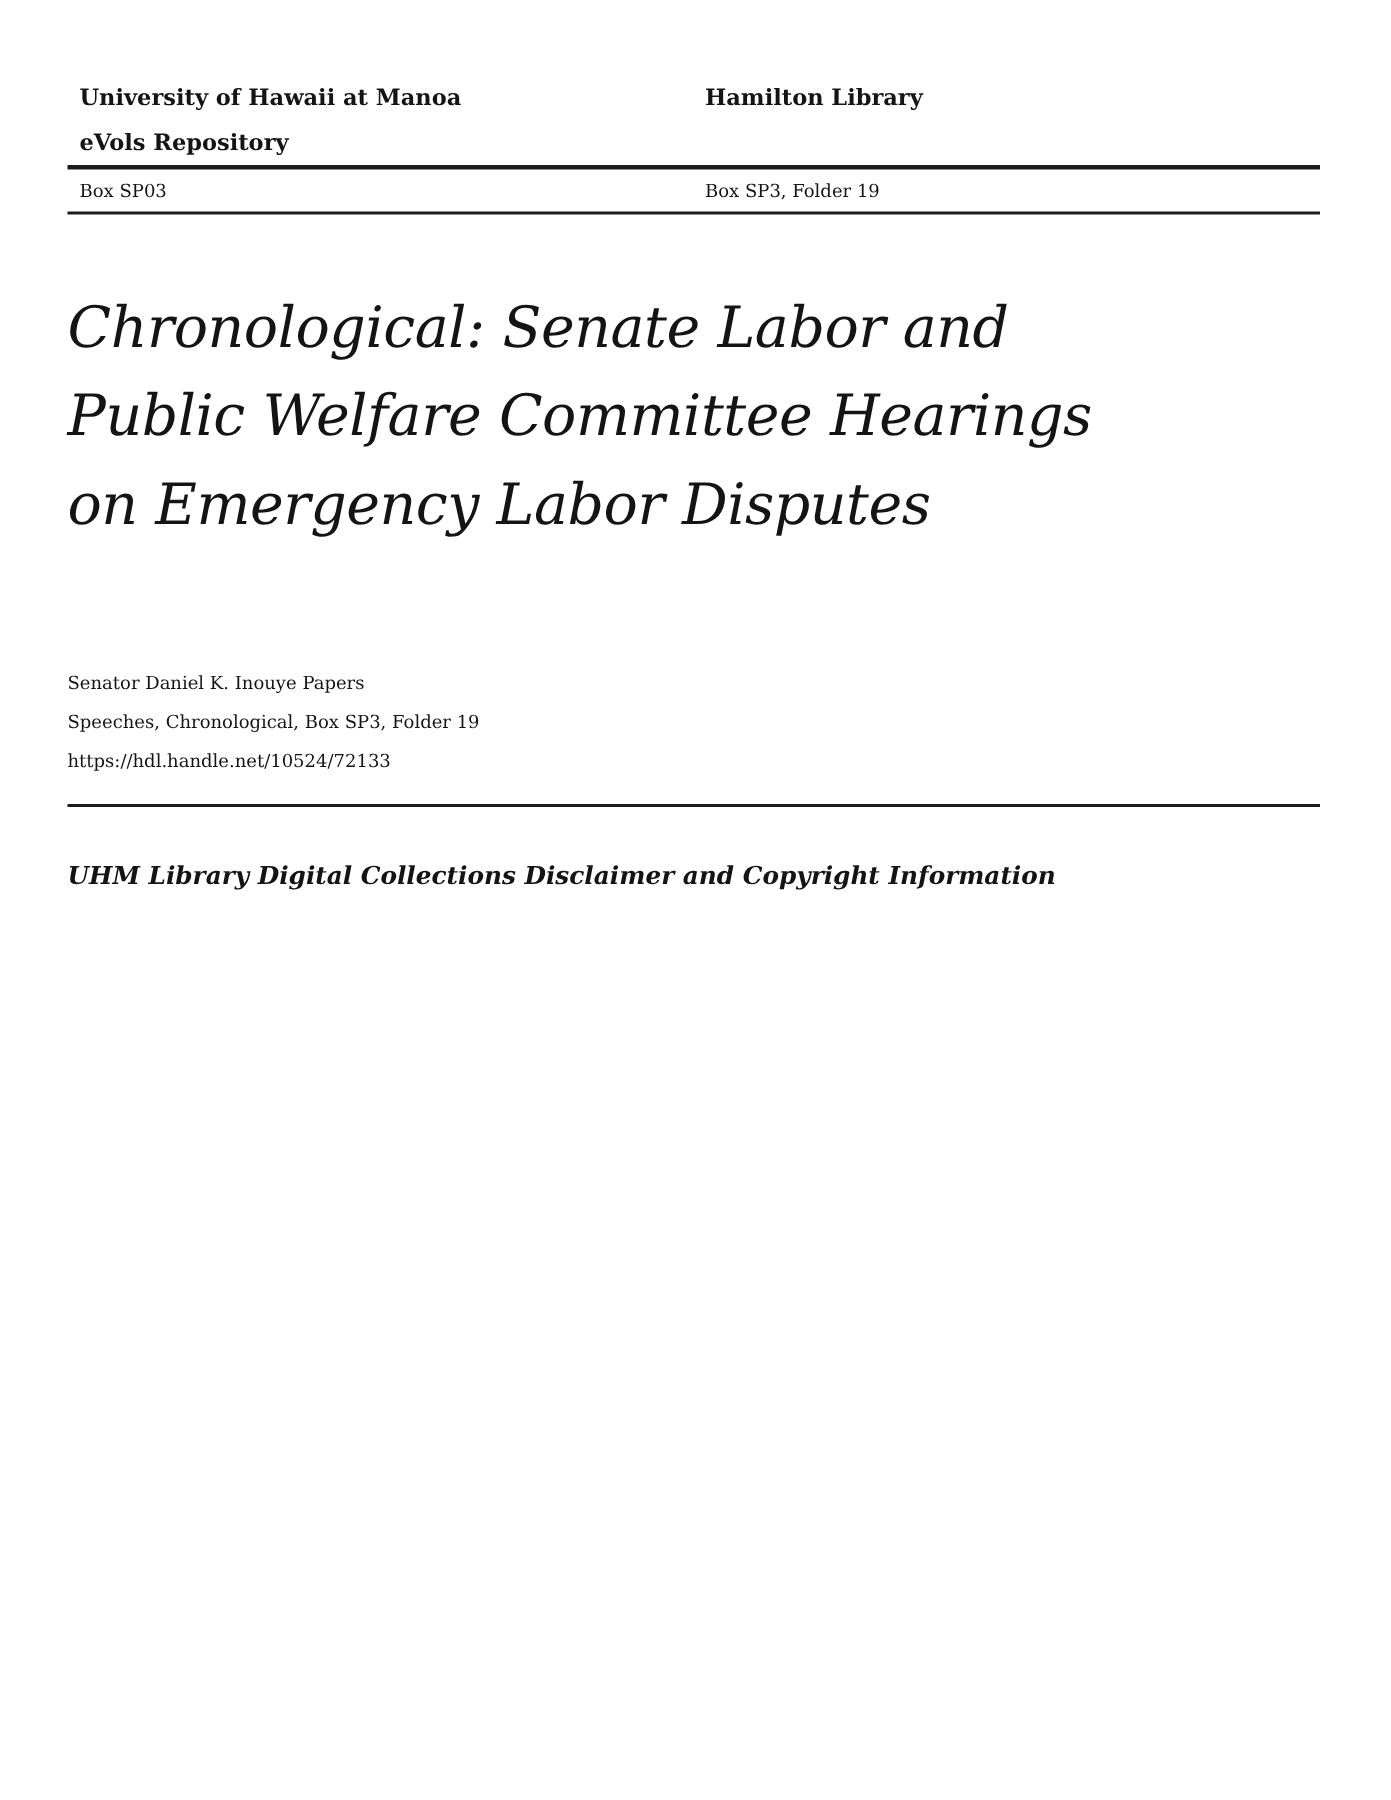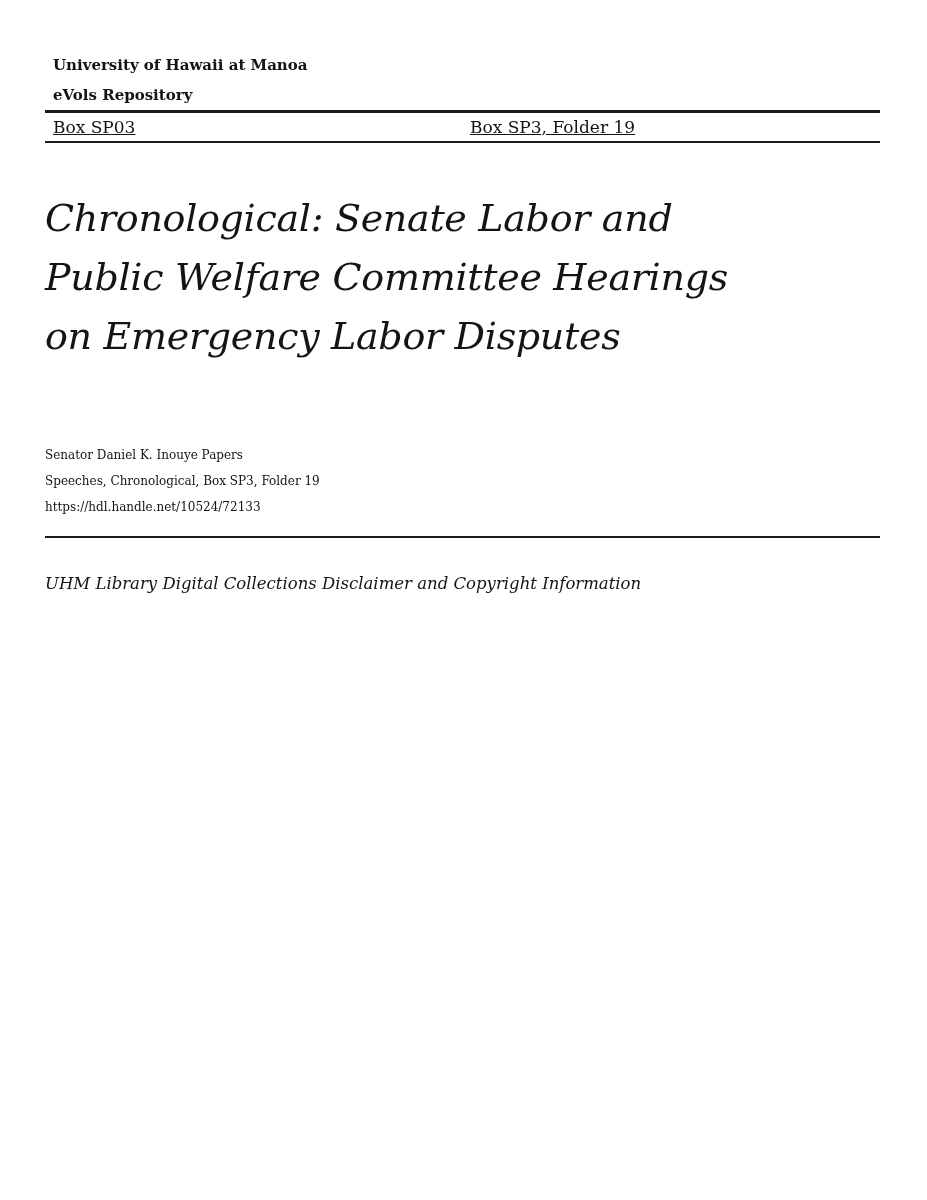--- a/index.html
+++ b/index.html
@@ -36,24 +36,23 @@
     font-weight: bold;
     font-size: 15px;
     line-height: 30px;
     white-space: nowrap;
   }
   .rule-thick {
     height: 2.5px;
     background: var(--rule, #1c1c1c);
   }
   .box-cell {
-    font-size: 17px;
+    font-size: 12px;
     line-height: 28px;
     white-space: nowrap;
-    text-decoration: underline;
   }
 
   
   .doc-title {
     margin: 46px 0 0 0;
     font-size: 38px;
     font-weight: normal;
     line-height: 59px;
     letter-spacing: -0.3px;
   }
@@ -81,35 +80,37 @@
   .notice {
     margin-top: 12px;
     font-size: 16px;
     line-height: 24px;
   }
   .disclaimer {
     margin-top: 34px;
     font-size: 16.5px;
     line-height: 24px;
     font-style: italic;
+    font-weight: bold;
   }
 </style>
 </head>
 <body>
 
 <div class="page">
   <div class="content">
 
     <div>
       <div class="hdr-cols">
         <div class="hdr-col-left">
           <div class="hdr-line">University of Hawaii at Manoa</div>
           <div class="hdr-line">eVols Repository</div>
         </div>
         <div class="hdr-col-right">
+          <div class="hdr-line">Hamilton Library</div>
         </div>
       </div>
 
       <div class="rule-thick"></div>
 
       <div class="hdr-cols">
         <div class="hdr-col-left box-cell">Box SP03</div>
         <div class="hdr-col-right box-cell">Box SP3, Folder 19</div>
       </div>
 

